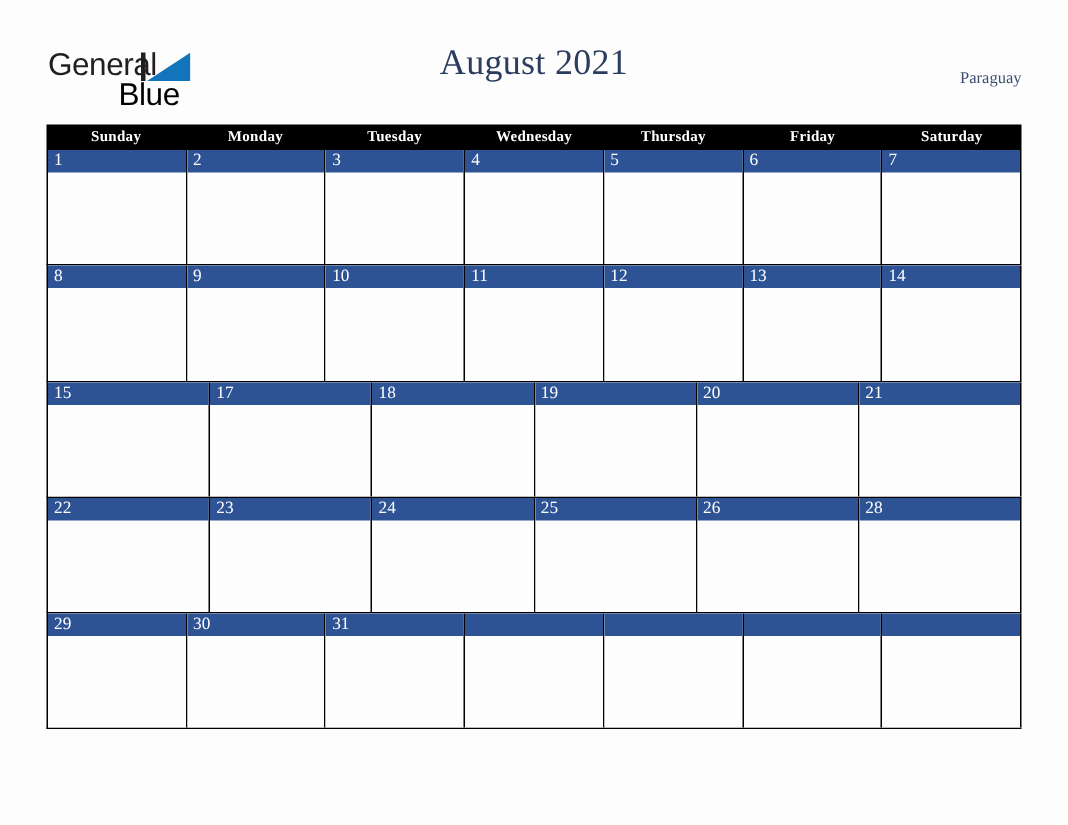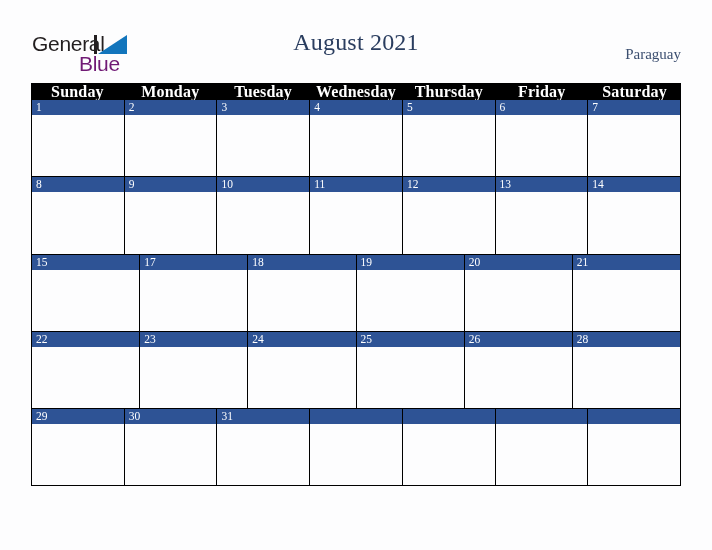--- a/index.html
+++ b/index.html
@@ -53,21 +53,21 @@
     width: 3px;
     height: 19px;
     background: #231f20;
   }
   .logo-blue {
     position: absolute;
     left: 47px;
     top: 20px;
     font-family: "Liberation Sans", sans-serif;
     font-size: 21px;
-    color: #701a75;
+    color: #000000;
     letter-spacing: -0.3px;
     line-height: 21px;
   }
 
   .cal-title {
     position: absolute;
     left: 0;
     right: 0;
     top: 29px;
     text-align: center;
@@ -76,21 +76,21 @@
     color: #2a3d5f;
     letter-spacing: 0.2px;
     white-space: nowrap;
   }
 
   .cal-country {
     position: absolute;
     right: 31px;
     top: 46px;
     font-family: "Liberation Serif", serif;
-    font-size: 15px;
+    font-size: 11px;
     color: #3c4f70;
     white-space: nowrap;
   }
 
   
   .cal-grid {
     position: absolute;
     left: 31px;
     top: 83px;
     width: 650px;
@@ -101,21 +101,21 @@
     background: #000000;
     height: 17px;
   }
   .weekday-cell {
     flex: 1 1 0;
     min-width: 0;
     text-align: center;
     color: #ffffff;
     font-family: "Liberation Serif", serif;
     font-weight: bold;
-    font-size: 16px;
+    font-size: 10px;
     line-height: 17px;
     letter-spacing: 0.2px;
   }
 
   .week-row {
     display: flex;
     height: 77.3px;
     border-left: 1px solid #000000;
     border-bottom: 1px solid #000000;
     box-sizing: border-box;

